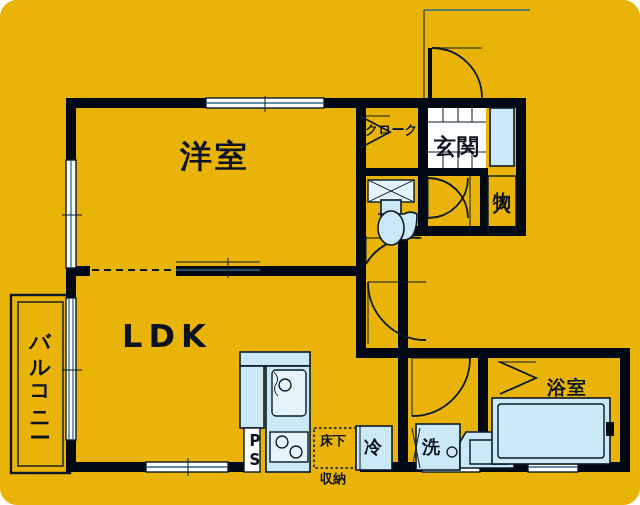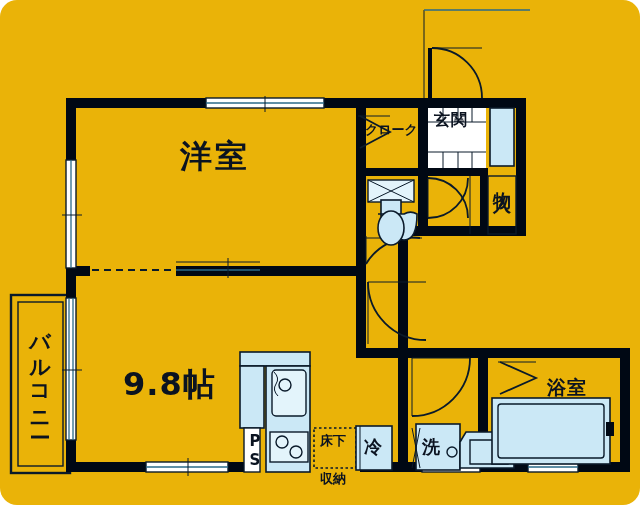--- a/index.html
+++ b/index.html
@@ -229,27 +229,27 @@
     <rect class="ol1" x="498" y="404" width="106" height="54" rx="3"></rect>
     <rect class="w" x="606" y="422" width="8" height="14"></rect>
   </g>
 
   <rect class="ol1" x="488" y="176" width="28" height="58" fill="#ffffff"></rect>
 
 </svg>
 
 <div class="lbl" style="left:180px;top:140px;font-size:32px;letter-spacing:3px;">洋室</div>
 
-<div class="lbl" style="left:123px;top:368px;font-size:32px;letter-spacing:1px;">9.8帖</div>
+<div class="lbl" style="left:122px;top:320px;font-size:32px;letter-spacing:6px;">LDK</div>
 
 <div class="lbl v" style="left:29px;top:318px;font-size:21px;letter-spacing:3px;">バルコニー</div>
 
 <div class="lbl" style="left:365px;top:123px;font-size:13px;letter-spacing:0px;">クローク</div>
 
-<div class="lbl" style="left:434px;top:112px;font-size:16px;letter-spacing:1px;">玄関</div>
+<div class="lbl" style="left:434px;top:136px;font-size:22px;letter-spacing:1px;">玄関</div>
 
 <div class="lbl v" style="left:493px;top:178px;font-size:18px;letter-spacing:2px;">物入</div>
 
 <div class="lbl" style="left:535px;top:378px;font-size:19px;letter-spacing:1px;margin-left:12px;">浴室</div>
 
 <div class="lbl v" style="left:247px;top:432px;font-size:15px;letter-spacing:1px;color:#0b1320;">PS</div>
 
 <div class="lbl" style="left:320px;top:434px;font-size:13px;letter-spacing:0px;">床下</div>
 <div class="lbl" style="left:320px;top:472px;font-size:13px;letter-spacing:0px;">収納</div>
 

